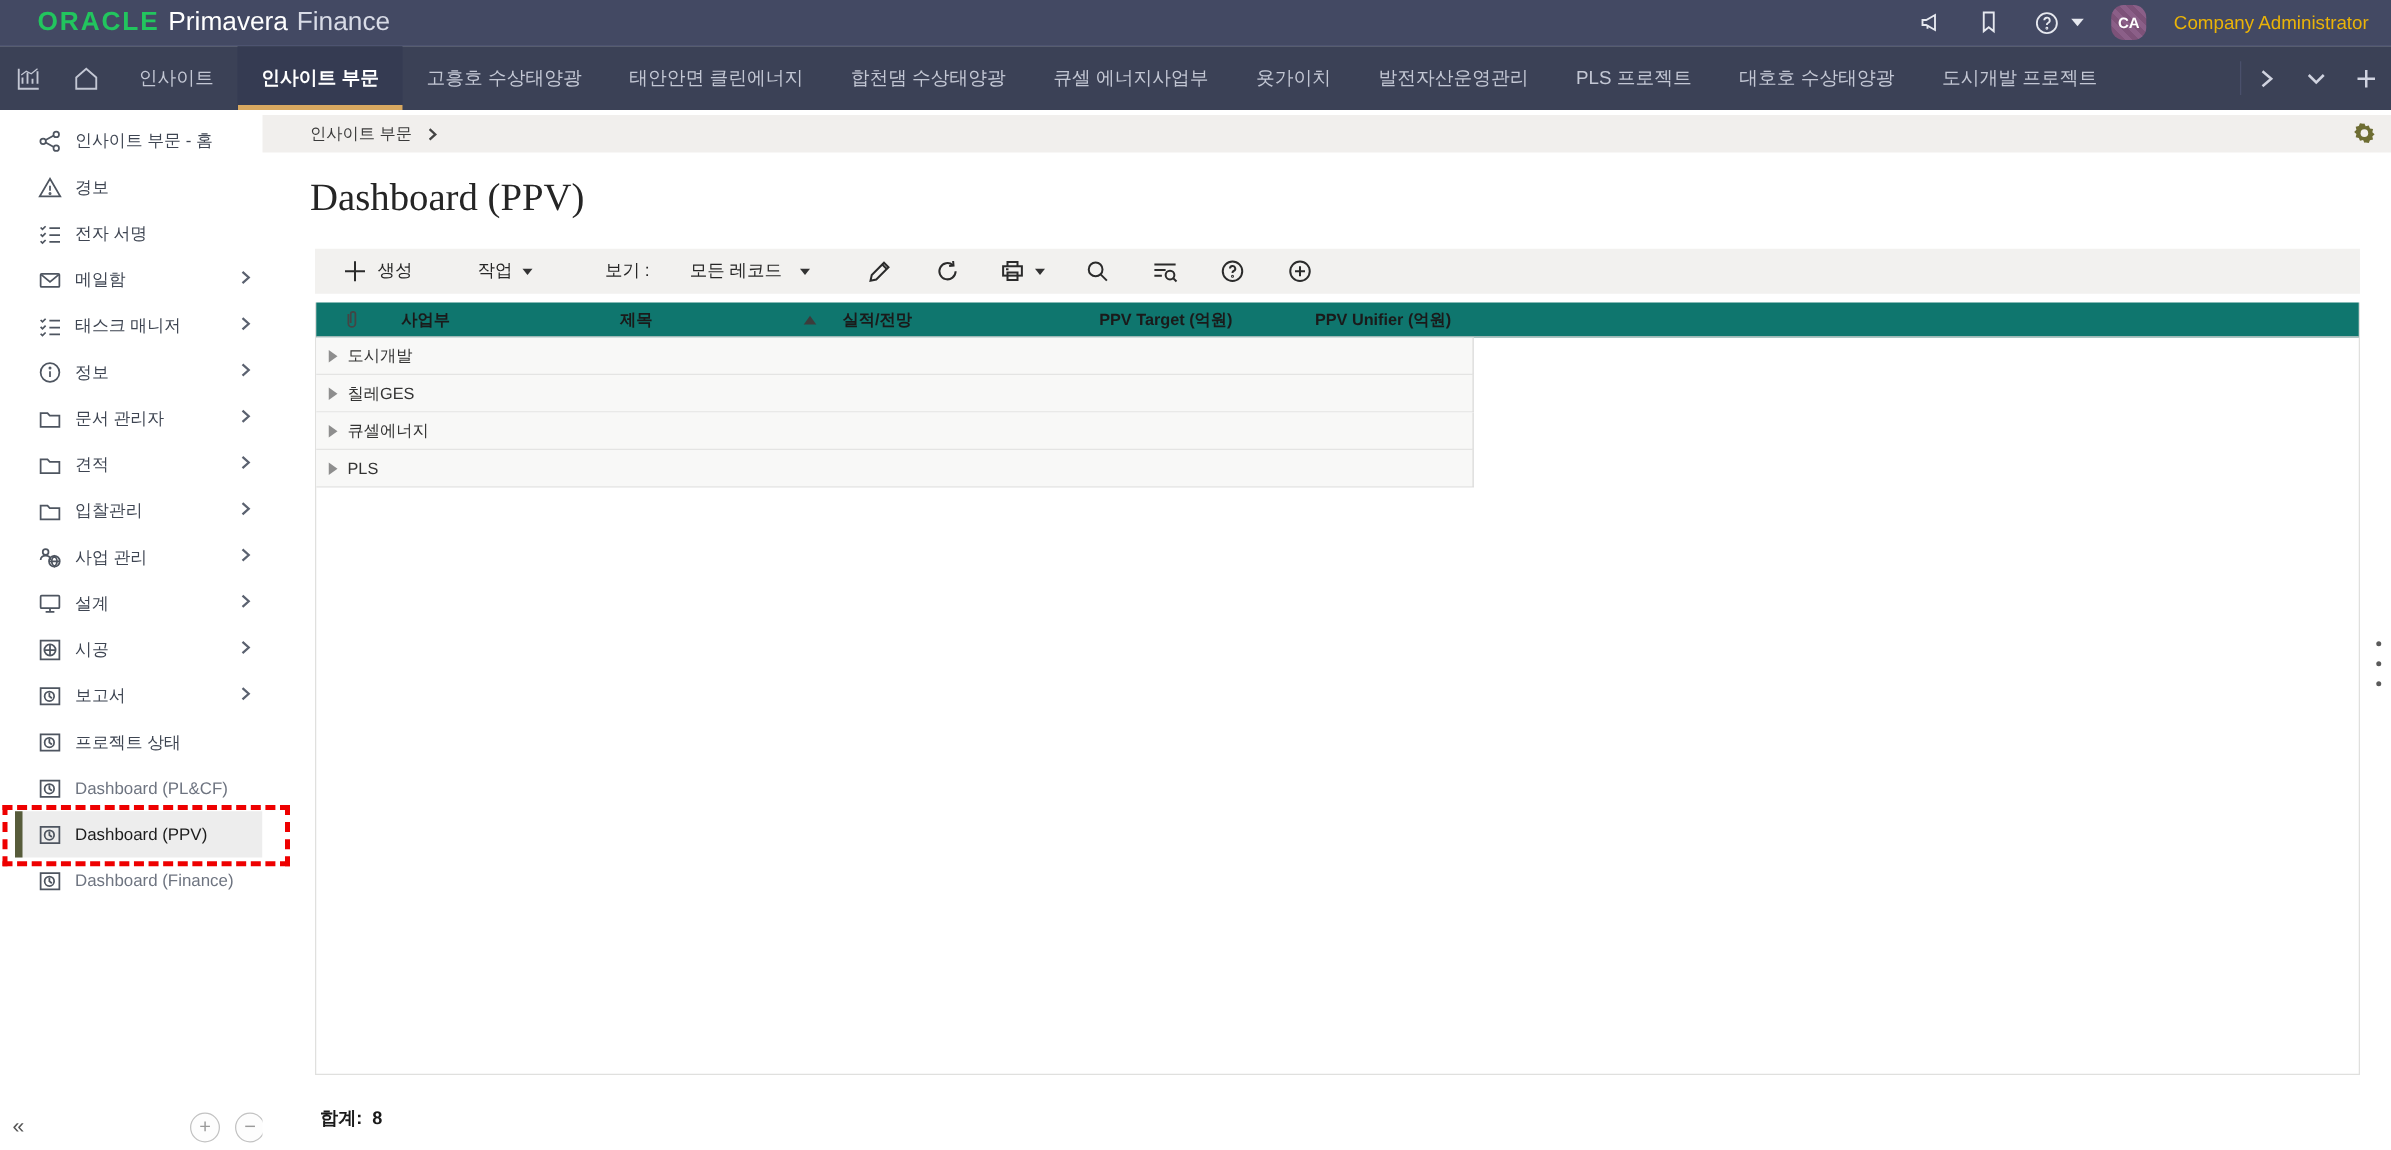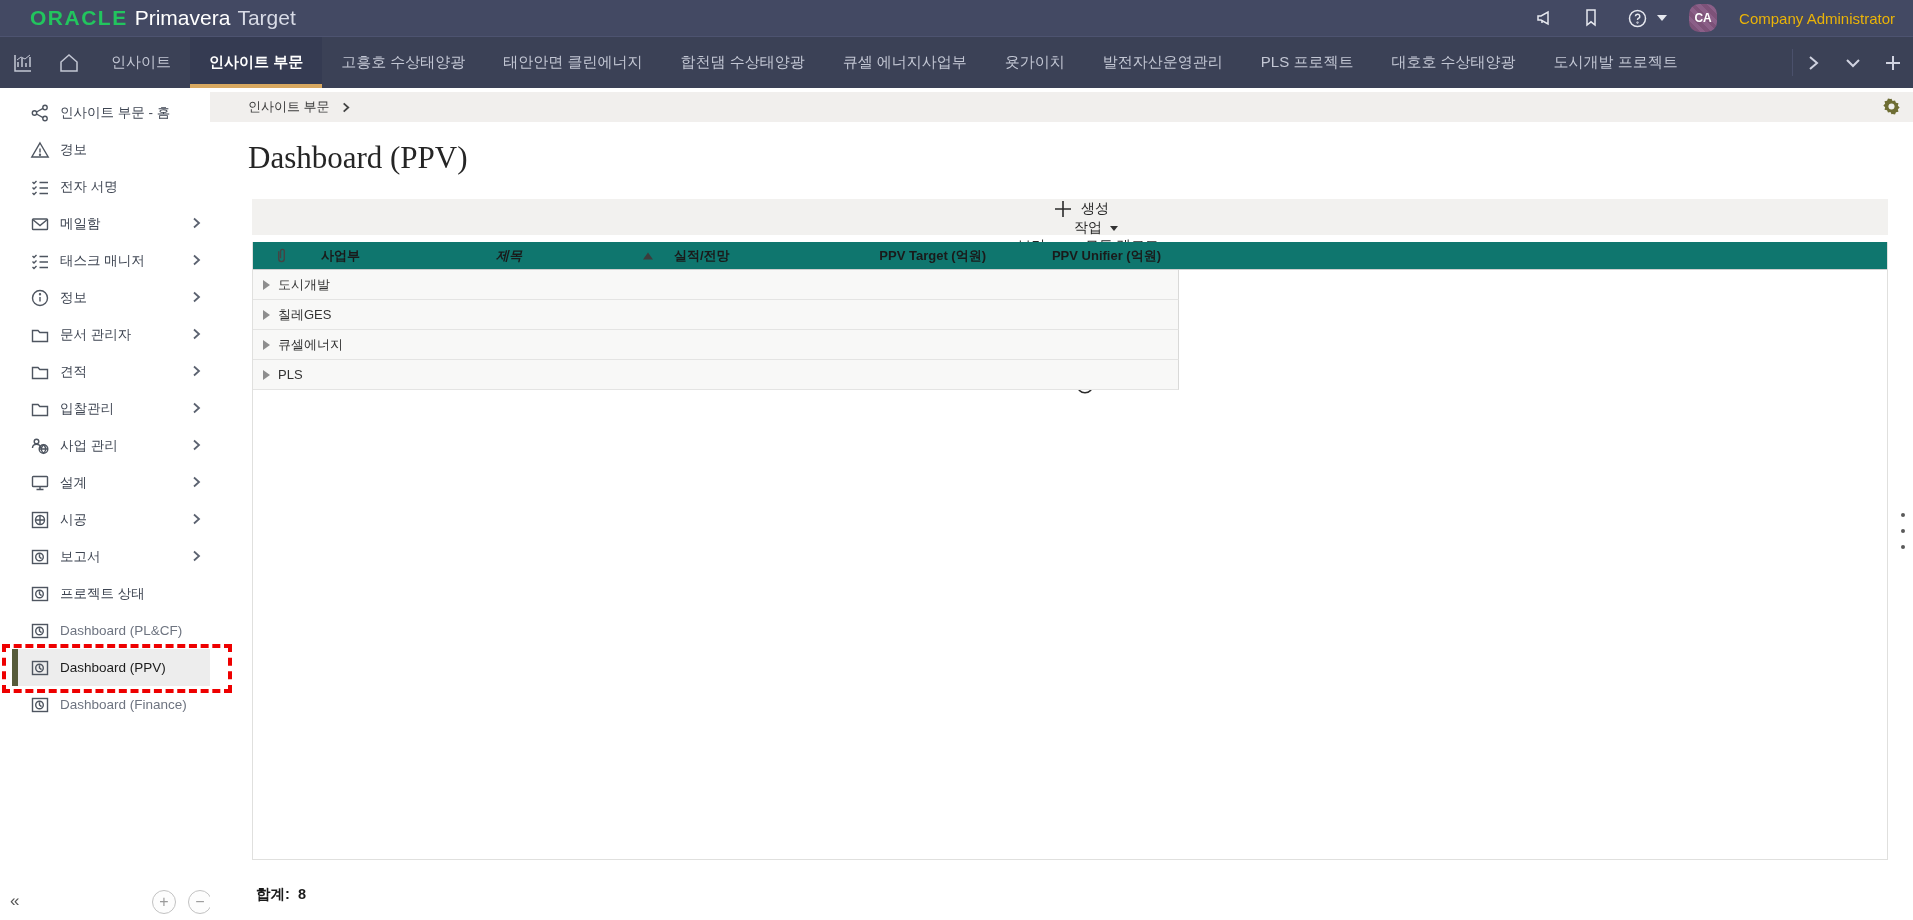--- a/index.html
+++ b/index.html
@@ -66,41 +66,41 @@
   .breadcrumb { font-size:13px; color:#3a3a3a; display:flex; align-items:center; gap:10px; cursor:pointer; }
   .breadcrumb svg { stroke:#444; fill:none; stroke-width:2; }
   .gear-btn { position:absolute; right:12px; top:5px; cursor:pointer; }
   .gear-btn svg { fill:#6e6d33; stroke:none; }
 
   .page-title { position:absolute; left:38px; top:52px;
     font-family:"Liberation Serif","DejaVu Serif",serif; font-size:31px; color:#252525; }
 
   
   .toolbar { position:absolute; left:42px; top:111px; width:1636px; height:36px;
-    background:#f2f1ef; display:flex; align-items:center; font-size:14px; color:#262626;flex-direction:column; }
+    background:#f2f1ef; display:flex; align-items:center; font-size:14px; color:#262626; }
   .tbtn { display:flex; align-items:center; gap:8px; cursor:pointer; }
   .toolbar svg { stroke:#2b2b2b; fill:none; stroke-width:1.6; }
   .caret-sm { width:0; height:0; border-left:4.5px solid transparent; border-right:4.5px solid transparent; border-top:5.5px solid #333; }
   .tb-create { margin-left:22px; }
   .tb-actions { margin-left:52px; }
   .tb-viewgrp { margin-left:58px; display:flex; align-items:center; gap:8px; }
   .tb-viewval { margin-left:24px; display:flex; align-items:center; gap:14px; cursor:pointer; }
   .tb-ico { margin-left:30px; width:24px; height:24px; display:flex; align-items:center; justify-content:center; cursor:pointer; }
   .tb-ico.first { margin-left:44px; }
   .tb-print { display:flex; align-items:center; gap:8px; margin-left:30px; cursor:pointer; }
 
   
   .grid { position:absolute; left:42px; top:154px; width:1636px; height:618px;
     border:1px solid #e0e0de; border-top:none; }
   .grid-header { display:flex; height:28px; align-items:center; border-bottom:1px solid #cfcfcf;
     font-size:13px; font-weight:bold; color:#1a1a1a; background:#0f766e; }
   .gh-attach { width:56px; display:flex; justify-content:center; }
   .gh-attach svg { stroke:#444; fill:none; stroke-width:1.5; }
   .gh-div { width:172px; padding-left:12px; }
-  .gh-title { width:180px; padding-left:15px; position:relative;font-style:italic; }
+  .gh-title { width:180px; padding-left:15px; position:relative; }
   .sort-up { position:absolute; right:8px; top:50%; transform:translateY(-50%);
     width:0; height:0; border-left:5px solid transparent; border-right:5px solid transparent; border-bottom:7px solid #3c3c3c; }
   .gh-perf { width:190px; padding-left:13px; }
   .gh-target { width:150px; text-align:right; padding-right:15px; }
   .gh-actual { width:178px; text-align:right; padding-right:18px; }
   .grid-row { height:30px; width:926px; background:#f8f8f7;
     border-bottom:1px solid #e4e4e3; border-right:1px solid #d9d9d8;
     display:flex; align-items:center; padding-left:10px; cursor:pointer; }
   .row-tri { width:0; height:0; border-top:5px solid transparent; border-bottom:5px solid transparent; border-left:7px solid #8e8e8e; margin-right:8px; }
   .row-label { font-size:13px; color:#333; }
@@ -113,21 +113,21 @@
     display:flex; flex-direction:column; align-items:center; justify-content:space-between; cursor:pointer; }
   .edge-handle i { width:4px; height:4px; border-radius:50%; background:#5a5a5a; }
 </style>
 </head>
 <body>
 
 <div class="topbar">
   <div class="logo">
     <span class="logo-oracle">ORACLE</span>
     <span class="logo-prim">Primavera</span>
-    <span class="logo-unif">Target</span>
+    <span class="logo-unif">Finance</span>
   </div>
   <div class="topbar-right">
     <div class="tb-iconbtn">
       <svg width="20" height="20" viewBox="0 0 20 20">
           <path d="M3 8v4h3l7 4V4L6 8H3z"></path>
           <path d="M7 12v3"></path>
         </svg>
     </div>
     <div class="tb-iconbtn">
       <svg width="18" height="20" viewBox="0 0 18 20">

